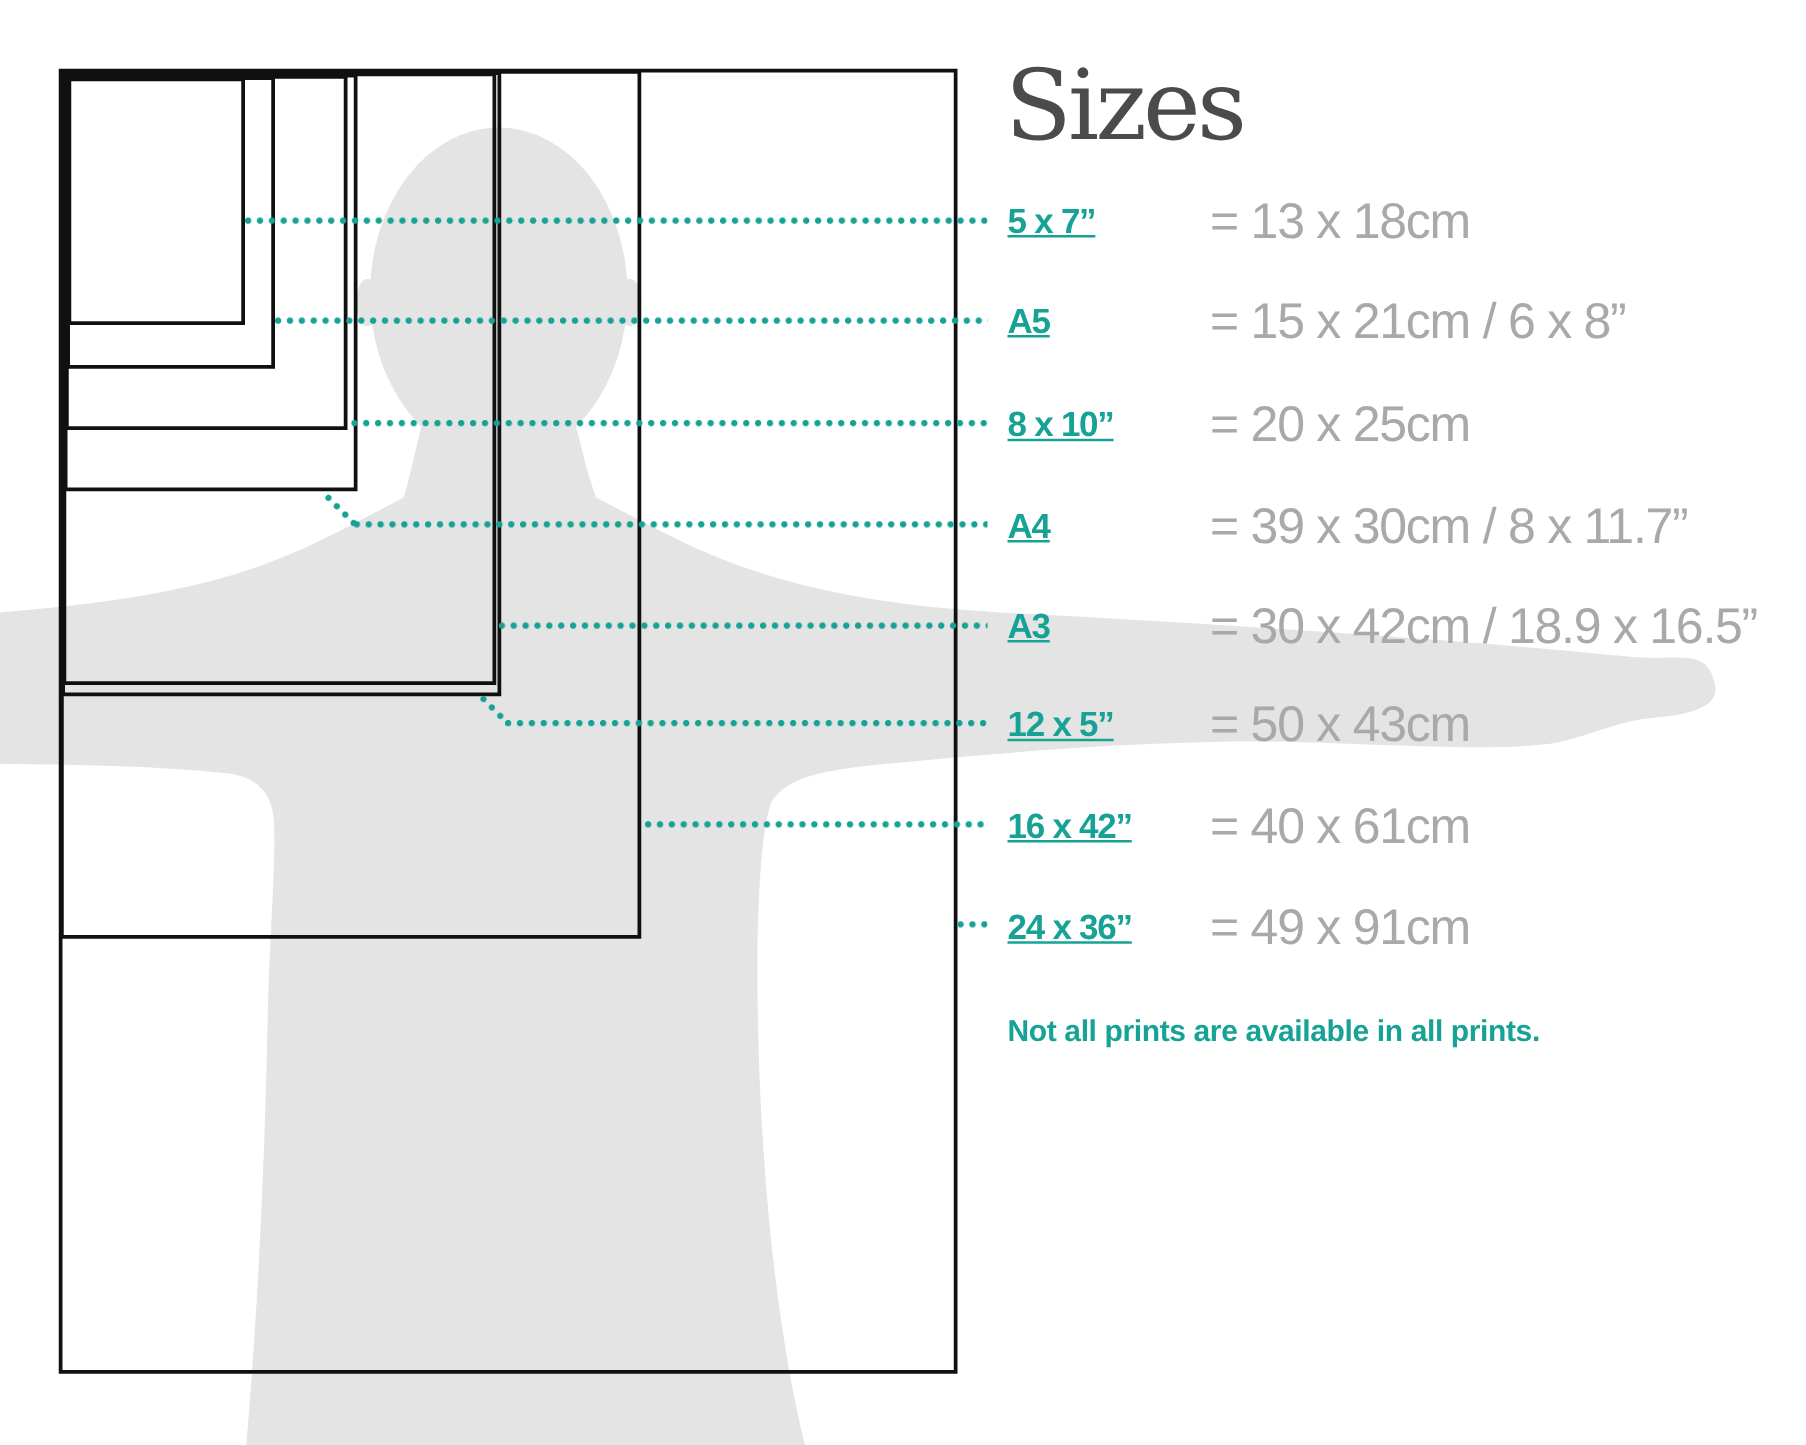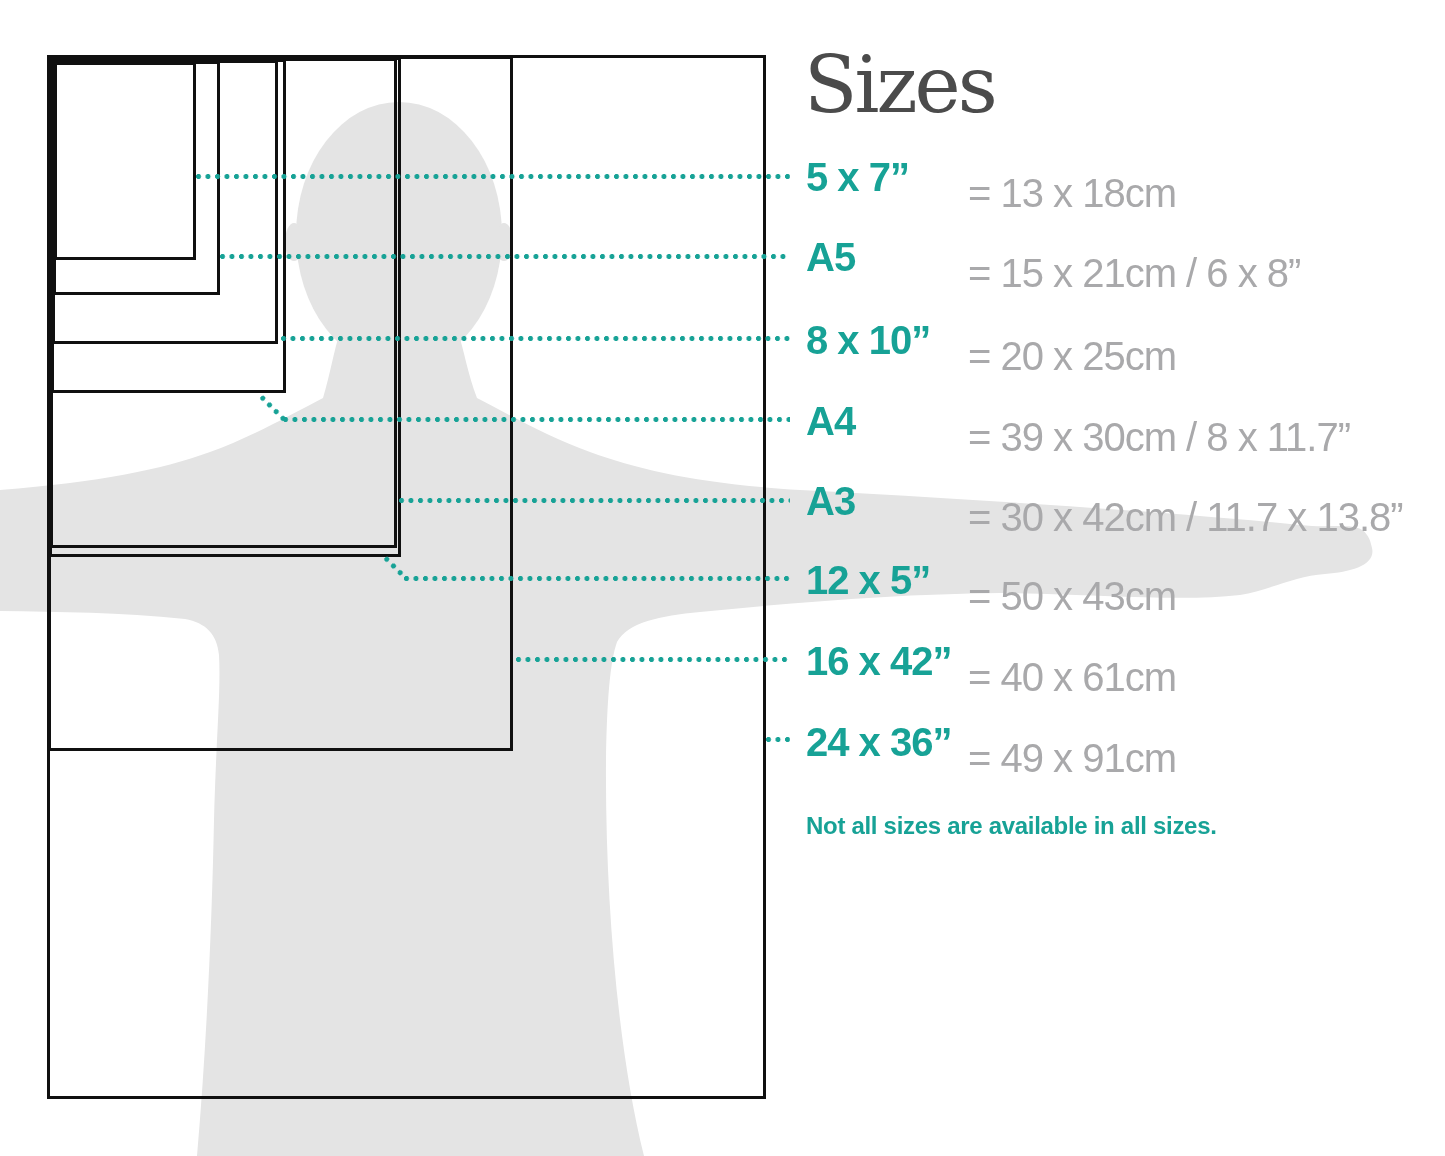--- a/index.html
+++ b/index.html
@@ -29,24 +29,24 @@
   .leader.diag{transform:rotate(45deg);transform-origin:0 50%;}
   .page-title{
     position:absolute;left:804px;top:42px;z-index:4;
     font-family:"DejaVu Serif", serif;
     font-size:78px;line-height:86px;letter-spacing:-3px;
     color:var(--title);
   }
   .size-row{position:absolute;left:806px;z-index:4;height:48px;line-height:48px;white-space:nowrap;}
   .size-label{
     position:absolute;left:0;top:0;
-    font-weight:bold;font-size:40px;letter-spacing:-1px;color:var(--accent);
+    font-weight:bold;font-size:28px;letter-spacing:-1px;color:var(--accent);text-decoration:underline;
   }
   .size-metric{
-    position:absolute;left:162px;top:16px;
+    position:absolute;left:162px;top:0;
     font-size:40px;letter-spacing:-1px;color:var(--metric);
   }
   .note{
     position:absolute;left:806px;top:812px;z-index:4;
     font-weight:bold;font-size:24px;letter-spacing:-0.3px;color:var(--accent);
     white-space:nowrap;
   }
 </style>
 </head>
 <body>
@@ -118,30 +118,30 @@
   <div class="size-row" style="top:316px;">
     <span class="size-label">8 x 10”</span>
     <span class="size-metric">= 20 x 25cm</span>
   </div>
   <div class="size-row" style="top:397px;">
     <span class="size-label">A4</span>
     <span class="size-metric">= 39 x 30cm / 8 x 11.7”</span>
   </div>
   <div class="size-row" style="top:477px;">
     <span class="size-label">A3</span>
-    <span class="size-metric">= 30 x 42cm / 11.7 x 13.8”</span>
+    <span class="size-metric">= 30 x 42cm / 18.9 x 16.5”</span>
   </div>
   <div class="size-row" style="top:556px;">
     <span class="size-label">12 x 5”</span>
     <span class="size-metric">= 50 x 43cm</span>
   </div>
   <div class="size-row" style="top:637px;">
     <span class="size-label">16 x 42”</span>
     <span class="size-metric">= 40 x 61cm</span>
   </div>
   <div class="size-row" style="top:718px;">
     <span class="size-label">24 x 36”</span>
     <span class="size-metric">= 49 x 91cm</span>
   </div>
 
-  <div class="note">Not all sizes are available in all sizes.</div>
+  <div class="note">Not all prints are available in all prints.</div>
 
 </div>
 
 </body></html>

